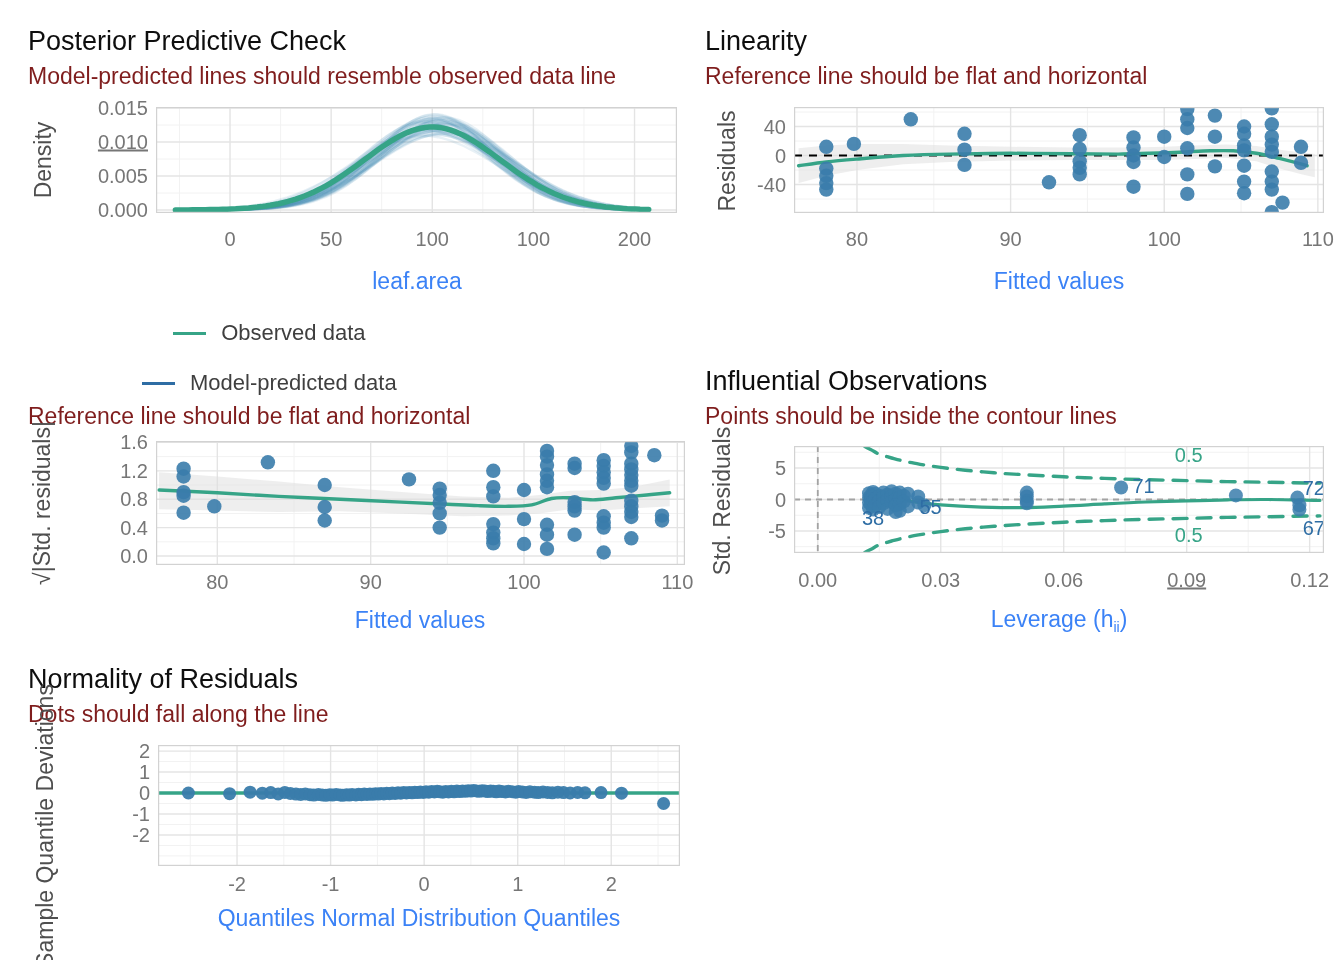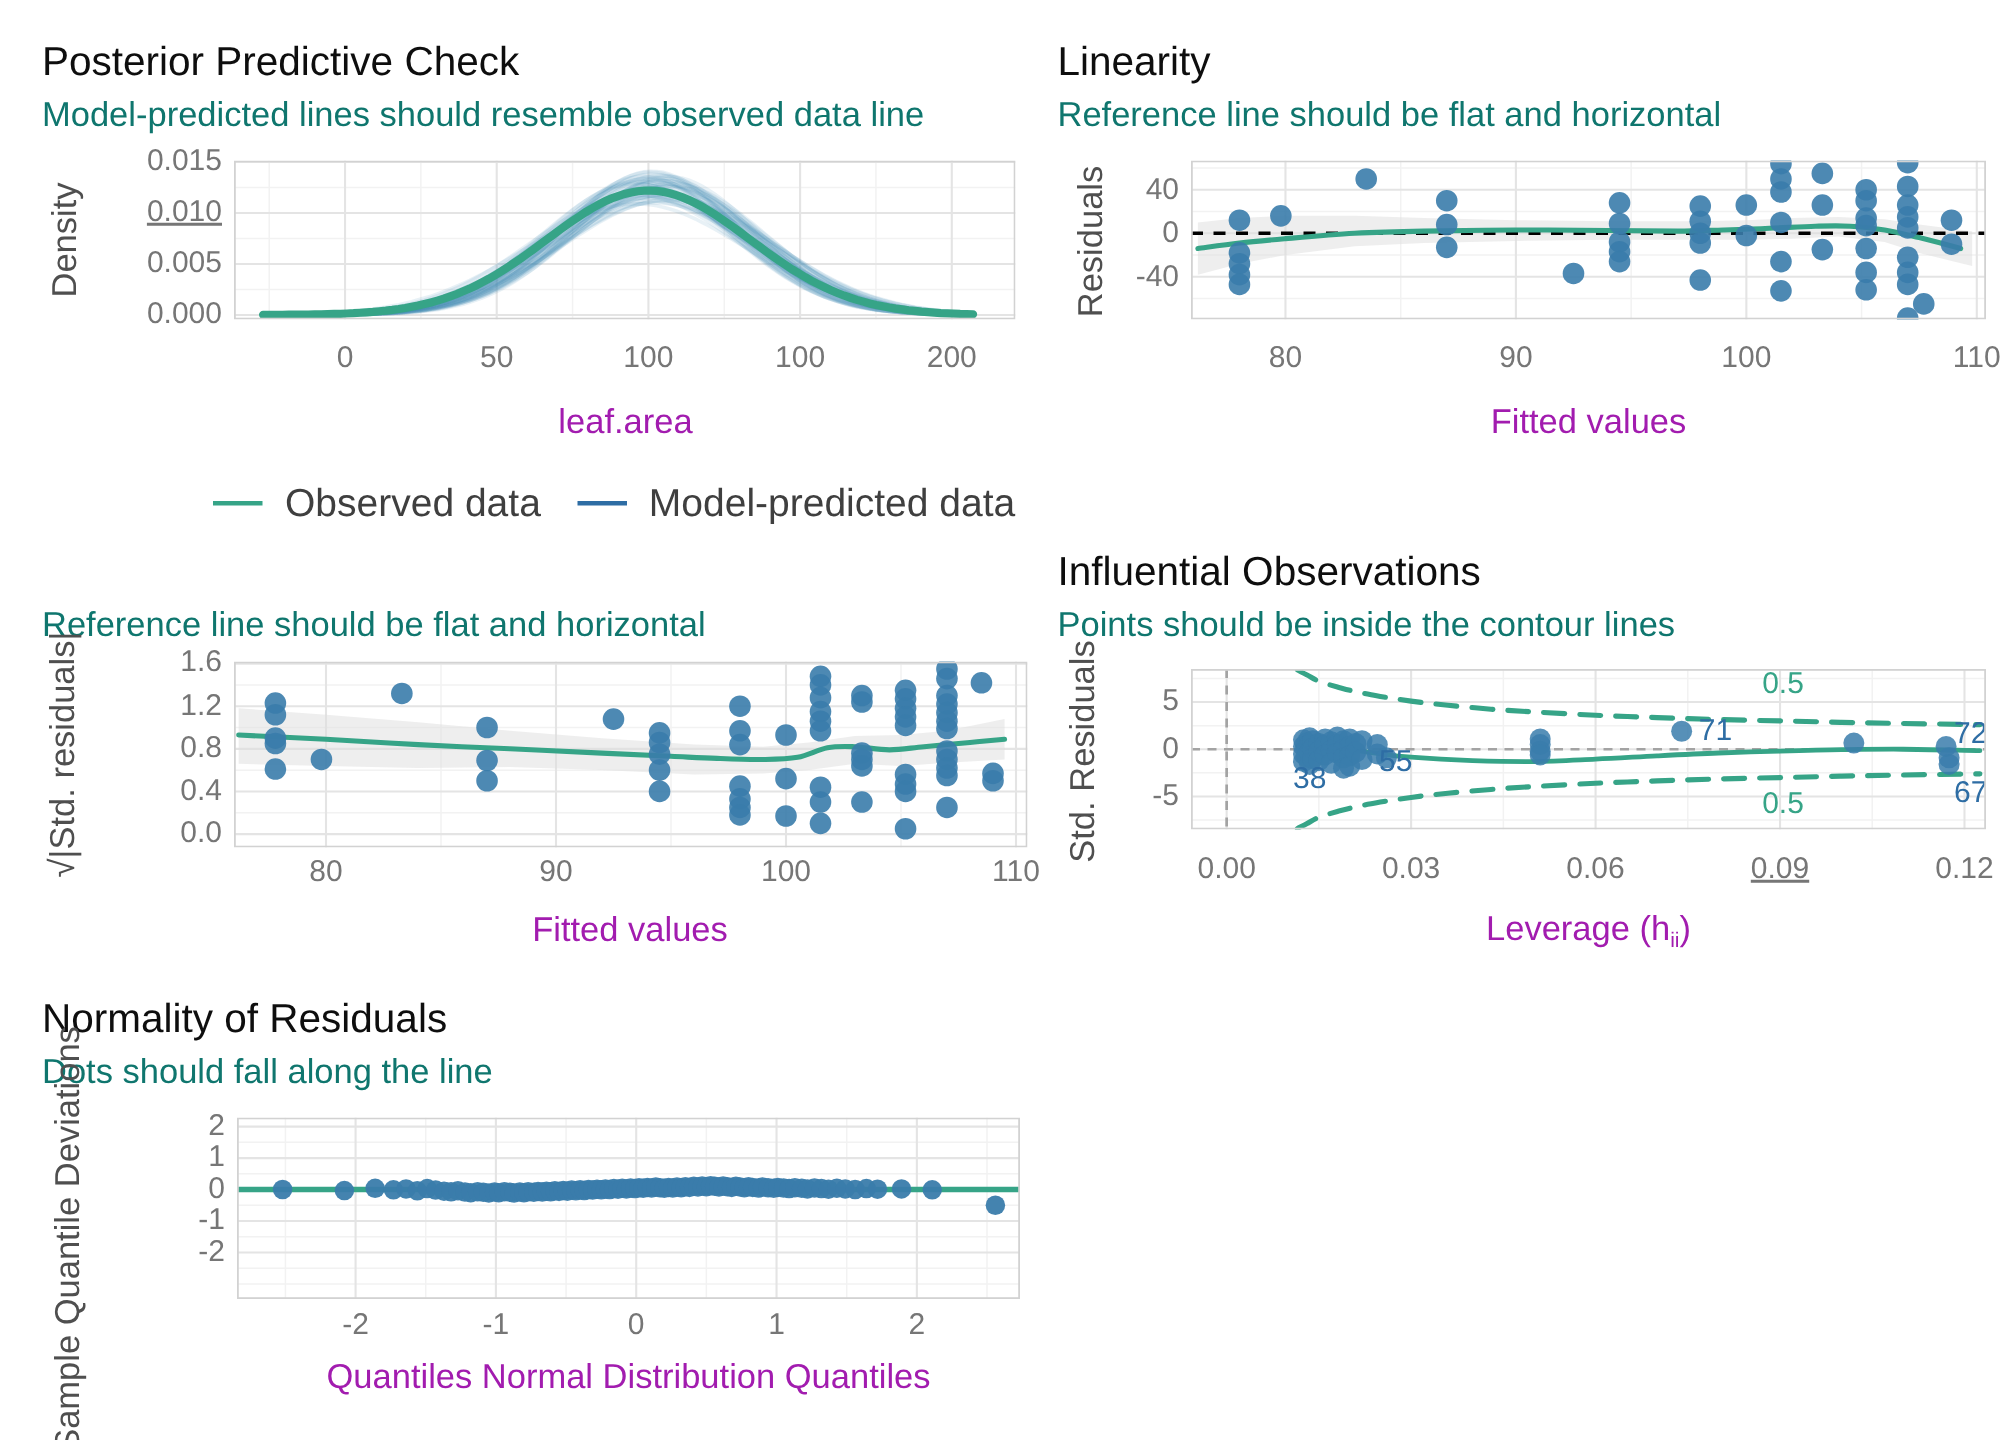--- a/index.html
+++ b/index.html
@@ -1,29 +1,29 @@
 <!DOCTYPE html>
 <html><head>
 <meta charset="utf-8">
 <style>
   html,body{margin:0;padding:0;background:#ffffff;}
   #fig{position:relative;width:1344px;height:960px;background:#ffffff;overflow:hidden;
        font-family:"Liberation Sans",sans-serif;}
   .chart-title{position:absolute;font-size:27px;color:#0e0e0e;white-space:nowrap;}
-  .chart-sub{position:absolute;font-size:23px;color:#0f766e;white-space:nowrap;}
-  .axis-title{position:absolute;font-size:23px;color:#a21caf;white-space:nowrap;
+  .chart-sub{position:absolute;font-size:23px;color:#7f1d1d;white-space:nowrap;}
+  .axis-title{position:absolute;font-size:23px;color:#3b82f6;white-space:nowrap;
               transform:translate(-50%,-50%);}
   .ylab{position:absolute;font-size:23px;color:#4f4f4f;white-space:nowrap;
         transform:translate(-50%,-50%) rotate(-90deg);}
   .tick{position:absolute;font-size:20px;color:#767676;white-space:nowrap;}
   .tick.xt{transform:translate(-50%,-50%);}
   .tick.yt{transform:translate(-100%,-50%);}
   svg.plot{position:absolute;display:block;}
   .legend{position:absolute;display:flex;align-items:center;gap:24px;
-          font-size:26px;color:#3f3f3f;}
+          font-size:22px;color:#3f3f3f;flex-direction:column;}
   .legend-item{display:flex;align-items:center;gap:15px;}
   .key{display:inline-block;width:33px;height:0;border-top:3px solid #000;}
   .subsc{font-size:14px;vertical-align:-5px;}
 </style>
 </head>
 <body>
 
 <div id="fig">
 
   <div class="chart-title" style="left:28px;top:26px">Posterior Predictive Check</div>

